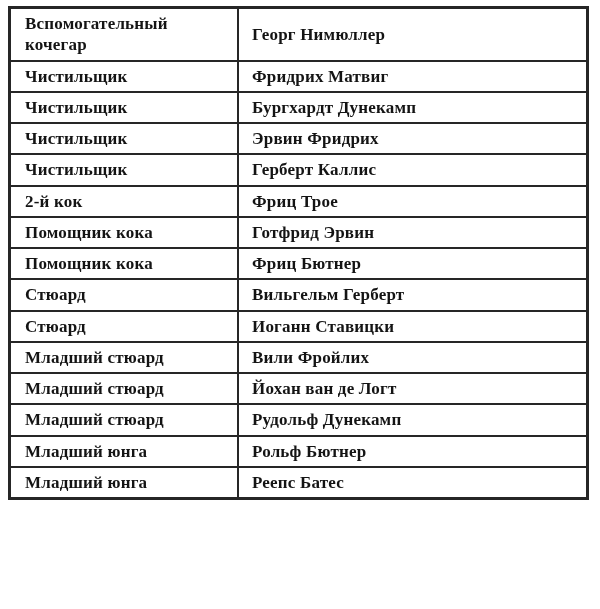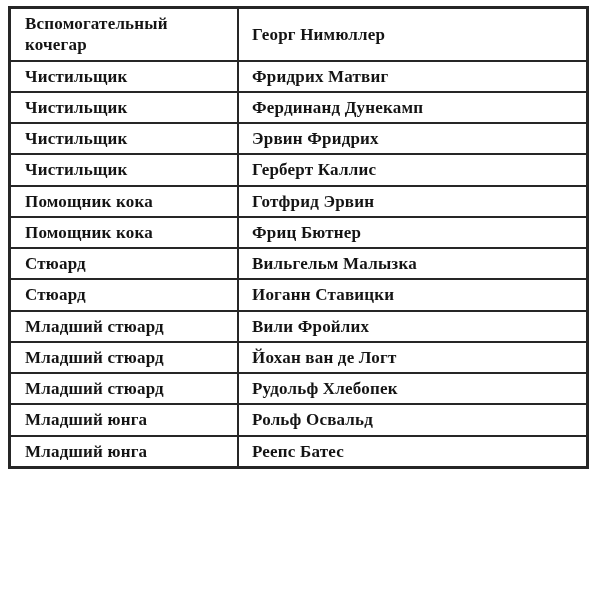--- a/index.html
+++ b/index.html
@@ -61,61 +61,65 @@
       <tr class="row row-first">
         <td class="col-position">Вспомогательный кочегар</td>
         <td class="col-name">Георг Нимюллер</td>
       </tr>
       <tr class="row">
         <td class="col-position">Чистильщик</td>
         <td class="col-name">Фридрих Матвиг</td>
       </tr>
       <tr class="row">
         <td class="col-position">Чистильщик</td>
-        <td class="col-name">Фердинанд Дунекамп</td>
+        <td class="col-name">Бургхардт Дунекамп</td>
       </tr>
       <tr class="row">
         <td class="col-position">Чистильщик</td>
         <td class="col-name">Эрвин Фридрих</td>
       </tr>
       <tr class="row">
         <td class="col-position">Чистильщик</td>
         <td class="col-name">Герберт Каллис</td>
+      </tr>
+      <tr class="row">
+        <td class="col-position">2-й кок</td>
+        <td class="col-name">Фриц Трое</td>
       </tr>
       <tr class="row">
         <td class="col-position">Помощник кока</td>
         <td class="col-name">Готфрид Эрвин</td>
       </tr>
       <tr class="row">
         <td class="col-position">Помощник кока</td>
         <td class="col-name">Фриц Бютнер</td>
       </tr>
       <tr class="row">
         <td class="col-position">Стюард</td>
-        <td class="col-name">Вильгельм Малызка</td>
+        <td class="col-name">Вильгельм Герберт</td>
       </tr>
       <tr class="row">
         <td class="col-position">Стюард</td>
         <td class="col-name">Иоганн Ставицки</td>
       </tr>
       <tr class="row">
         <td class="col-position">Младший стюард</td>
         <td class="col-name">Вили Фройлих</td>
       </tr>
       <tr class="row">
         <td class="col-position">Младший стюард</td>
         <td class="col-name">Йохан ван де Логт</td>
       </tr>
       <tr class="row">
         <td class="col-position">Младший стюард</td>
-        <td class="col-name">Рудольф Хлебопек</td>
+        <td class="col-name">Рудольф Дунекамп</td>
       </tr>
       <tr class="row">
         <td class="col-position">Младший юнга</td>
-        <td class="col-name">Рольф Освальд</td>
+        <td class="col-name">Рольф Бютнер</td>
       </tr>
       <tr class="row">
         <td class="col-position">Младший юнга</td>
         <td class="col-name">Реепс Батес</td>
       </tr>
     </tbody>
   </table>
 </div>
 
 </body></html>

